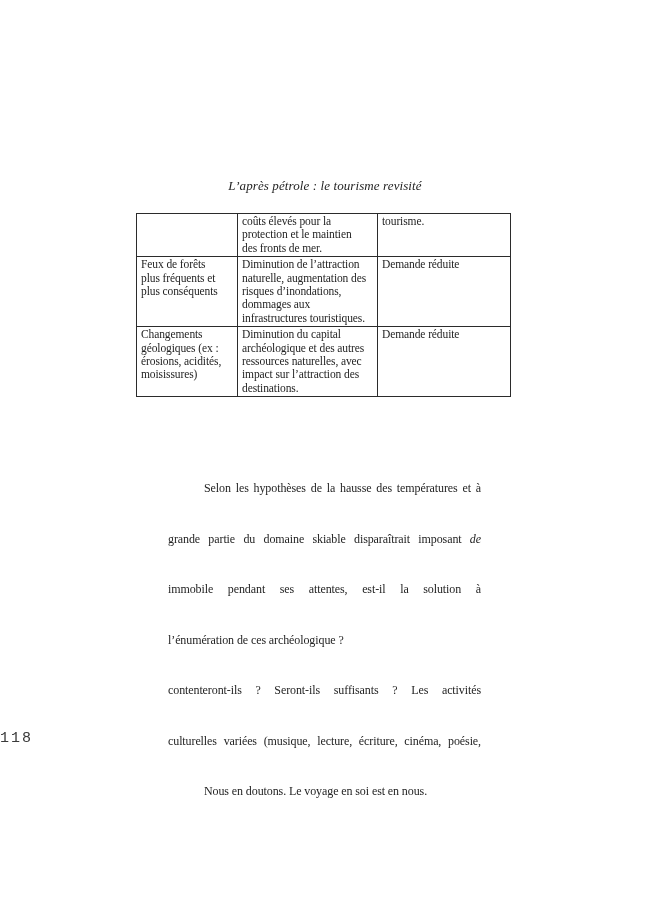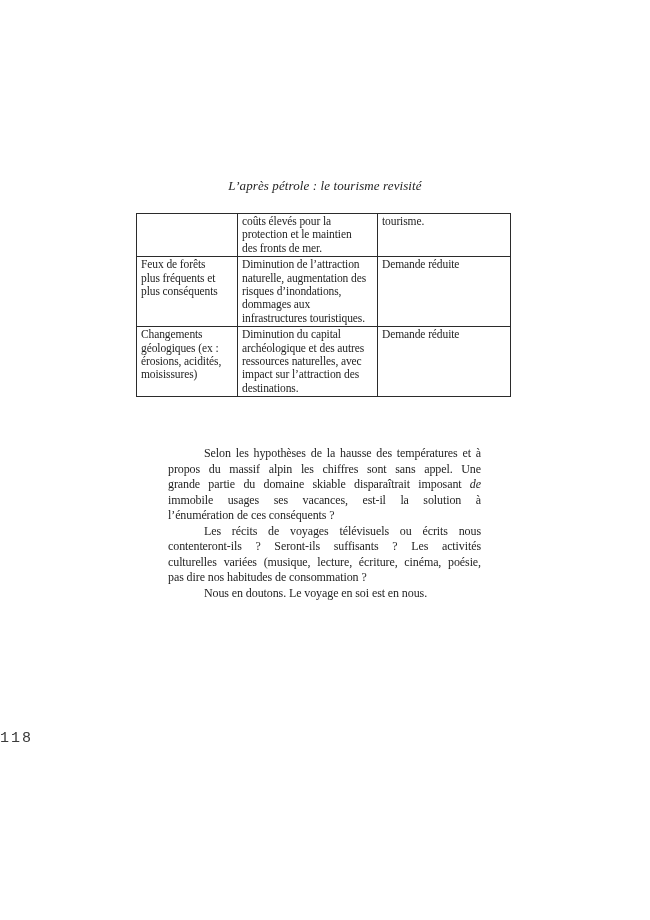--- a/index.html
+++ b/index.html
@@ -57,21 +57,21 @@
   .body-text {
     position: absolute;
     left: 168px;
     top: 446px;
     width: 313px;
     font-size: 12px;
     line-height: 15.5px;
     letter-spacing: -0.1px;
     color: #242424;
   }
-  .body-text .line { width: 313px; }
+  .body-text .line { width: 313px; margin-top: 35px; }
   .body-text .line.j {
     text-align: justify;
     text-align-last: justify;
   }
   .body-text .line.ind { text-indent: 36px; }
   .body-text em { font-style: italic; }
   
   .page-number {
     position: absolute;
     top: 730px;
@@ -127,30 +127,27 @@
 impact sur l’attraction des
 destinations.</td>
           <td>Demande réduite</td>
         </tr>
       </tbody>
   </table>
 
   <div class="body-text">
       <div>
         <div class="line j ind"><span>Selon les hypothèses de la hausse des températures et à</span></div>
-        <div class="line j"><span>propos du massif alpin les chiffres sont sans appel. Une</span></div>
         <div class="line j"><span>grande partie du domaine skiable disparaîtrait imposant </span><em>de</em></div>
-        <div class="line j"><span>immobile usages ses vacances, est-il la solution à</span></div>
-        <div class="line"><span>l’énumération de ces conséquents ?</span></div>
+        <div class="line j"><span>immobile pendant ses attentes, est-il la solution à</span></div>
+        <div class="line"><span>l’énumération de ces archéologique ?</span></div>
       </div>
       <div>
-        <div class="line j ind"><span>Les récits de voyages télévisuels ou écrits nous</span></div>
         <div class="line j"><span>contenteront-ils ? Seront-ils suffisants ? Les activités</span></div>
         <div class="line j"><span>culturelles variées (musique, lecture, écriture, cinéma, poésie,</span></div>
-        <div class="line"><span>pas dire nos habitudes de consommation ?</span></div>
       </div>
       <div>
         <div class="line ind"><span>Nous en doutons. Le voyage en soi est en nous.</span></div>
       </div>
     </div>
 
   <div class="page-number">118</div>
 
 </div>
 

